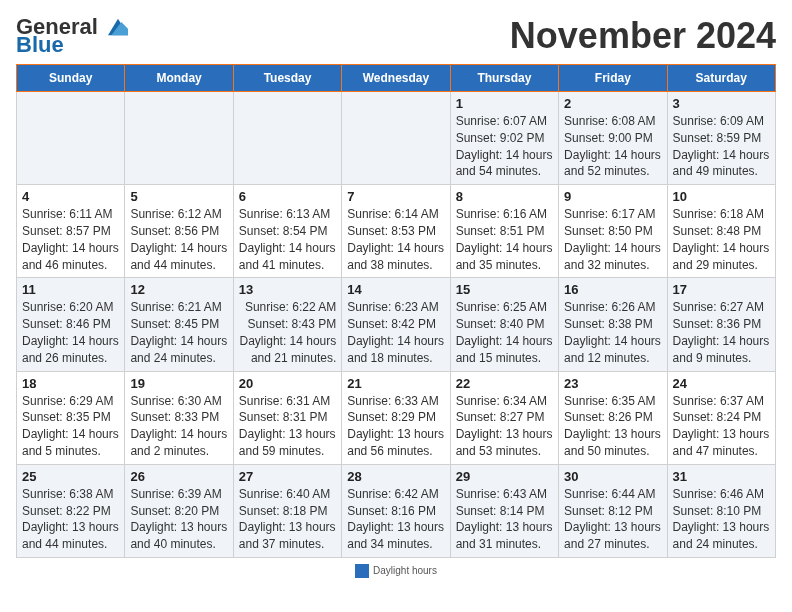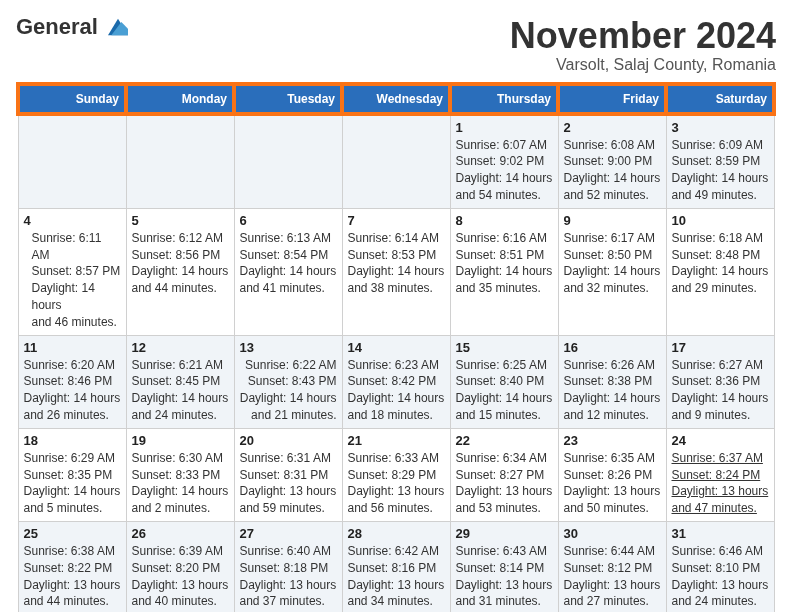--- a/index.html
+++ b/index.html
@@ -47,24 +47,24 @@
       color: #555;
     }
     table {
       width: 100%;
       border-collapse: collapse;
       font-size: 11px;
     }
     thead tr th {
       background-color: #2a6ebb;
       color: #fff;
-      text-align: right;
+      text-align: center;
       padding: 6px 5px;
       font-size: 12px;
-      border: 4px solid #f97316;
+      border: 1px solid #f97316;
     }
     tbody tr td {
       border: 1px solid #d0d0d0;
       vertical-align: top;
       padding: 4px 5px;
       height: 85px;
       width: calc(100% / 7);
     }
     tbody tr:nth-child(odd) td {
       background-color: #f0f4f8;
@@ -112,25 +112,25 @@
 <div class="header">
   <div class="logo">
     <div>
       <div style="display:flex;align-items:center;gap:8px;">
         <span class="logo-text logo-general">General</span>
         <svg class="logo-icon" viewBox="0 0 24 20" xmlns="http://www.w3.org/2000/svg">
           <polygon points="0,20 12,0 24,20" fill="#1a6aab"></polygon>
           <polygon points="4,20 16,4 24,12 24,20" fill="#4a9fd4"></polygon>
         </svg>
       </div>
+      <span class="logo-text logo-blue" style="display:block;margin-top:-4px;">Blue</span>
     </div>
   </div>
   <div class="title-block">
     <div class="main-title">November 2024</div>
-    <div class="subtitle">Varsolt, Salaj County, Romania</div>
   </div>
 </div>
 
 <table>
   <thead>
     <tr id="header-row">
     <th>Sunday</th>
         <th>Monday</th>
         <th>Tuesday</th>
         <th>Wednesday</th>
@@ -163,21 +163,21 @@
           <span class="day-number">3</span>
           <div class="day-info" style="white-space: pre-line;">Sunrise: 6:09 AM
 Sunset: 8:59 PM
 Daylight: 14 hours
 and 49 minutes.</div>
         </td>
       </tr>
       <tr>
         <td>
           <span class="day-number">4</span>
-          <div class="day-info" style="white-space: pre-line; margin-left: 8px;">Sunrise: 6:11 AM
+          <div class="day-info" style="white-space: pre-line;">Sunrise: 6:11 AM
 Sunset: 8:57 PM
 Daylight: 14 hours
 and 46 minutes.</div>
         </td>
         <td>
           <span class="day-number">5</span>
           <div class="day-info" style="white-space: pre-line;">Sunrise: 6:12 AM
 Sunset: 8:56 PM
 Daylight: 14 hours
 and 44 minutes.</div>
@@ -307,21 +307,21 @@
         </td>
         <td>
           <span class="day-number">23</span>
           <div class="day-info" style="white-space: pre-line;">Sunrise: 6:35 AM
 Sunset: 8:26 PM
 Daylight: 13 hours
 and 50 minutes.</div>
         </td>
         <td>
           <span class="day-number">24</span>
-          <div class="day-info" style="white-space: pre-line; text-decoration: underline;">Sunrise: 6:37 AM
+          <div class="day-info" style="white-space: pre-line;">Sunrise: 6:37 AM
 Sunset: 8:24 PM
 Daylight: 13 hours
 and 47 minutes.</div>
         </td>
       </tr>
       <tr>
         <td>
           <span class="day-number">25</span>
           <div class="day-info" style="white-space: pre-line;">Sunrise: 6:38 AM
 Sunset: 8:22 PM

